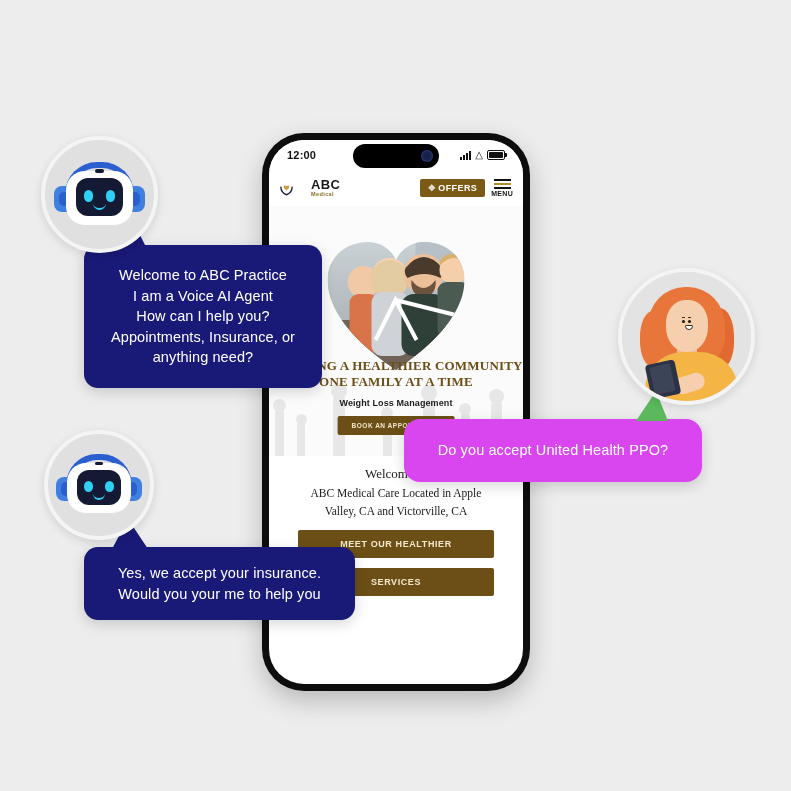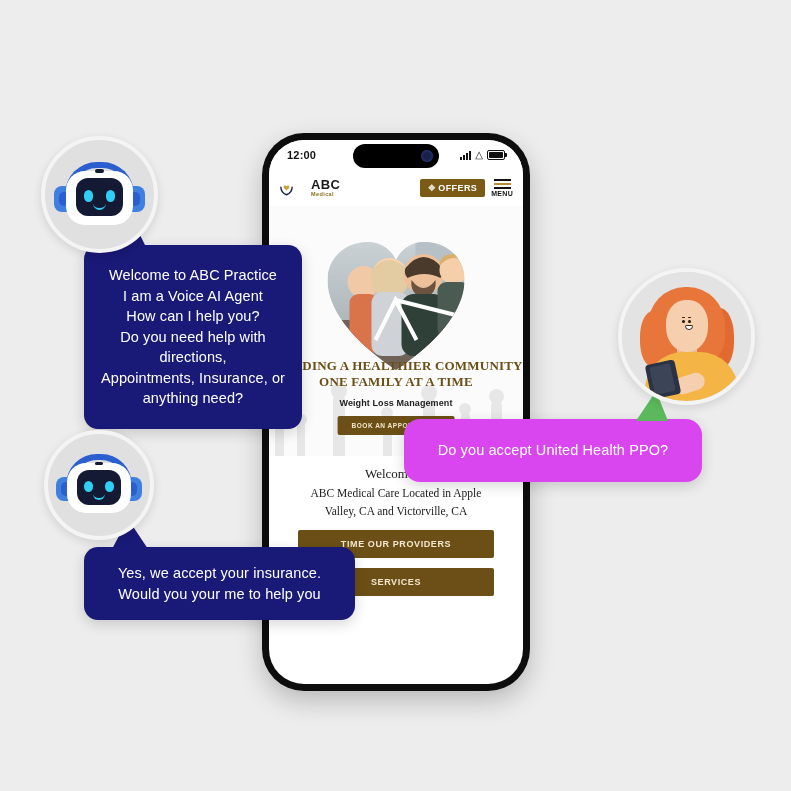--- a/index.html
+++ b/index.html
@@ -147,21 +147,21 @@
     position:absolute;box-sizing:border-box;color:#fff;text-align:center;
     font-size:14.5px;line-height:1.42;letter-spacing:.1px;z-index:7;
     box-shadow:0 4px 14px rgba(0,0,0,.16);
   }
   .bubble .line{display:block;}
   .b-blue{background:#191978;}
   .b-green{background:#d946ef;}
   .tail{position:absolute;width:0;height:0;z-index:6;}
 
   #bubble-welcome{
-    left:84px;top:245px;width:218px;padding:20px 16px;border-radius:14px;
+    left:84px;top:245px;width:238px;padding:20px 16px;border-radius:14px;
   }
   #bubble-welcome .tail{
     border-left:20px solid transparent;border-right:16px solid transparent;
     border-bottom:32px solid #191978;left:26px;top:-30px;
   }
   #bubble-insurance{
     left:84px;top:547px;width:271px;padding:16px 14px;border-radius:14px;
   }
   #bubble-insurance .tail{
     border-left:16px solid transparent;border-right:20px solid transparent;
@@ -287,21 +287,21 @@
           <span class="line">ONE FAMILY AT A TIME</span>
         </div>
         <div class="hero-sub">Weight Loss Management</div>
         <button class="hero-cta">BOOK AN APPOINTMENT</button>
       </div>
 
       <div class="welcome">
         <div class="wel-1">Welcome to</div>
         <div class="wel-2">ABC Medical Care Located in Apple</div>
         <div class="wel-2">Valley, CA and Victorville, CA</div>
-        <button class="wide-btn">TIME OUR PROVIDERS</button>
+        <button class="wide-btn">MEET OUR HEALTHIER</button>
         <button class="wide-btn">SERVICES</button>
       </div>
 
     </div>
   </div>
 
   <div class="avatar av-bot1">
     <div class="bot">
       <span class="bot-band"></span>
       <span class="bot-ear l"></span>
@@ -348,21 +348,20 @@
       <span class="wm-hand"></span>
       <span class="wm-phone"></span>
     </div>
   </div>
 
   <div class="bubble b-blue" id="bubble-welcome">
     <span class="tail"></span>
     <span class="line">Welcome to ABC Practice</span>
     <span class="line">I am a Voice AI Agent</span>
     <span class="line">How can I help you?</span>
-    <span class="line">Do you need help with directions,</span>
     <span class="line">Appointments, Insurance, or</span>
     <span class="line">anything need?</span>
   </div>
 
   <div class="bubble b-green" id="bubble-ppo">
     <span class="tail"></span>
     <span class="line">Do you accept United Health PPO?</span>
   </div>
 
   <div class="bubble b-blue" id="bubble-insurance">

